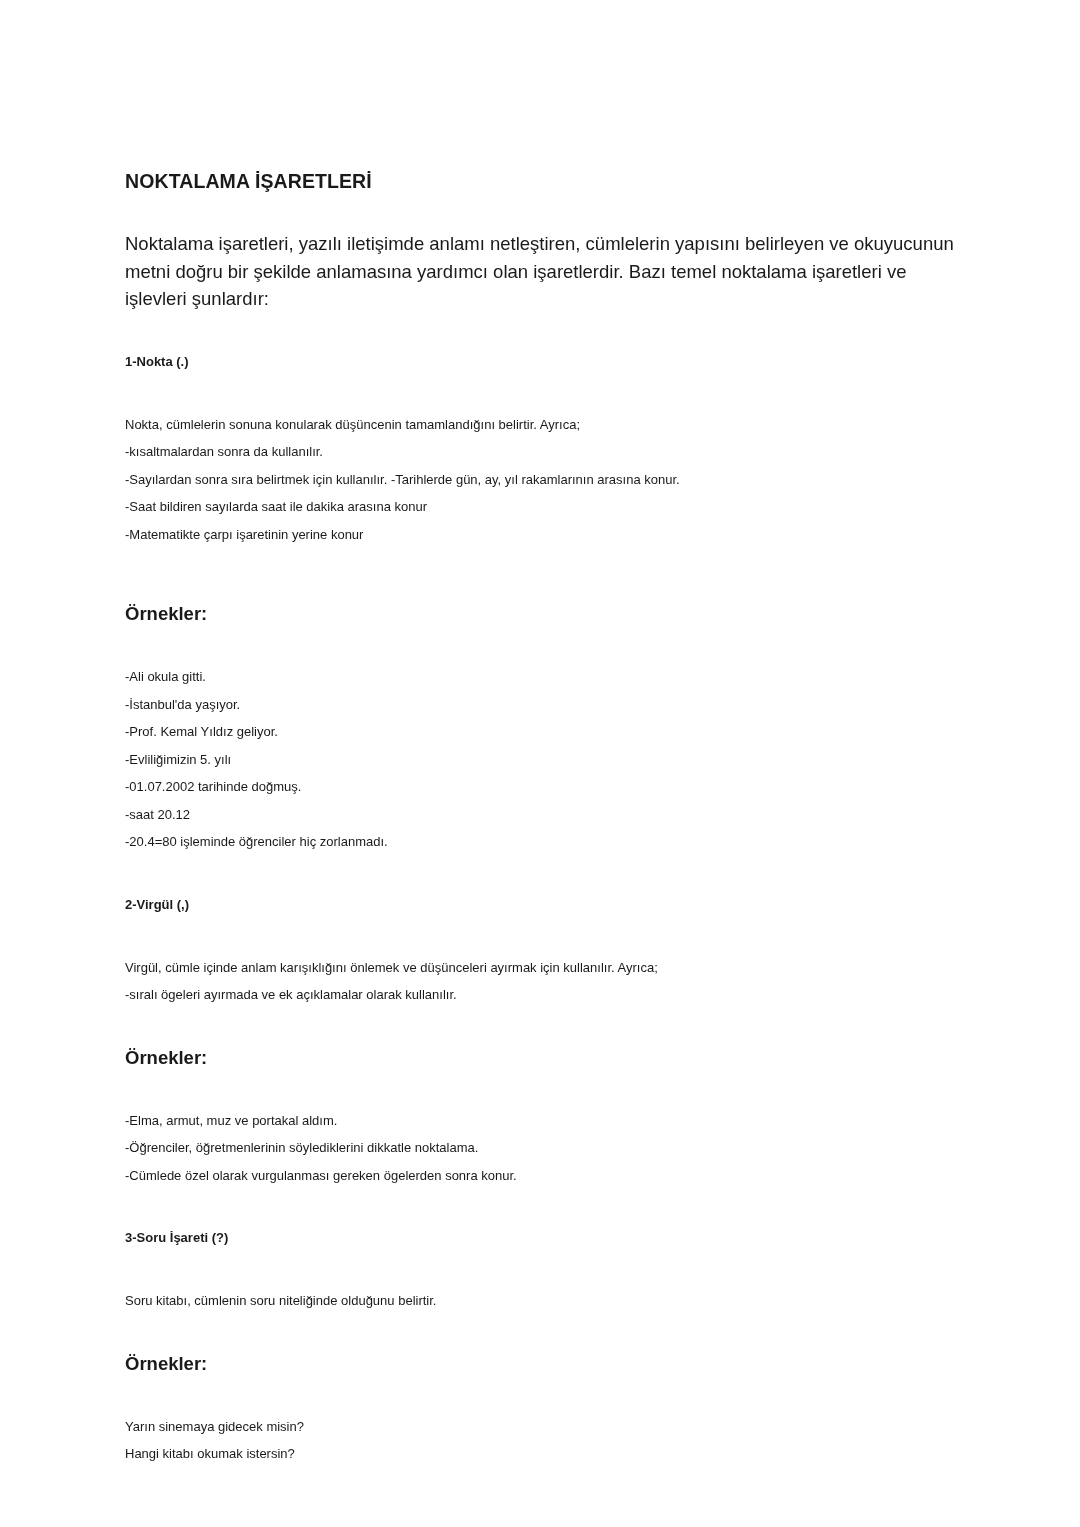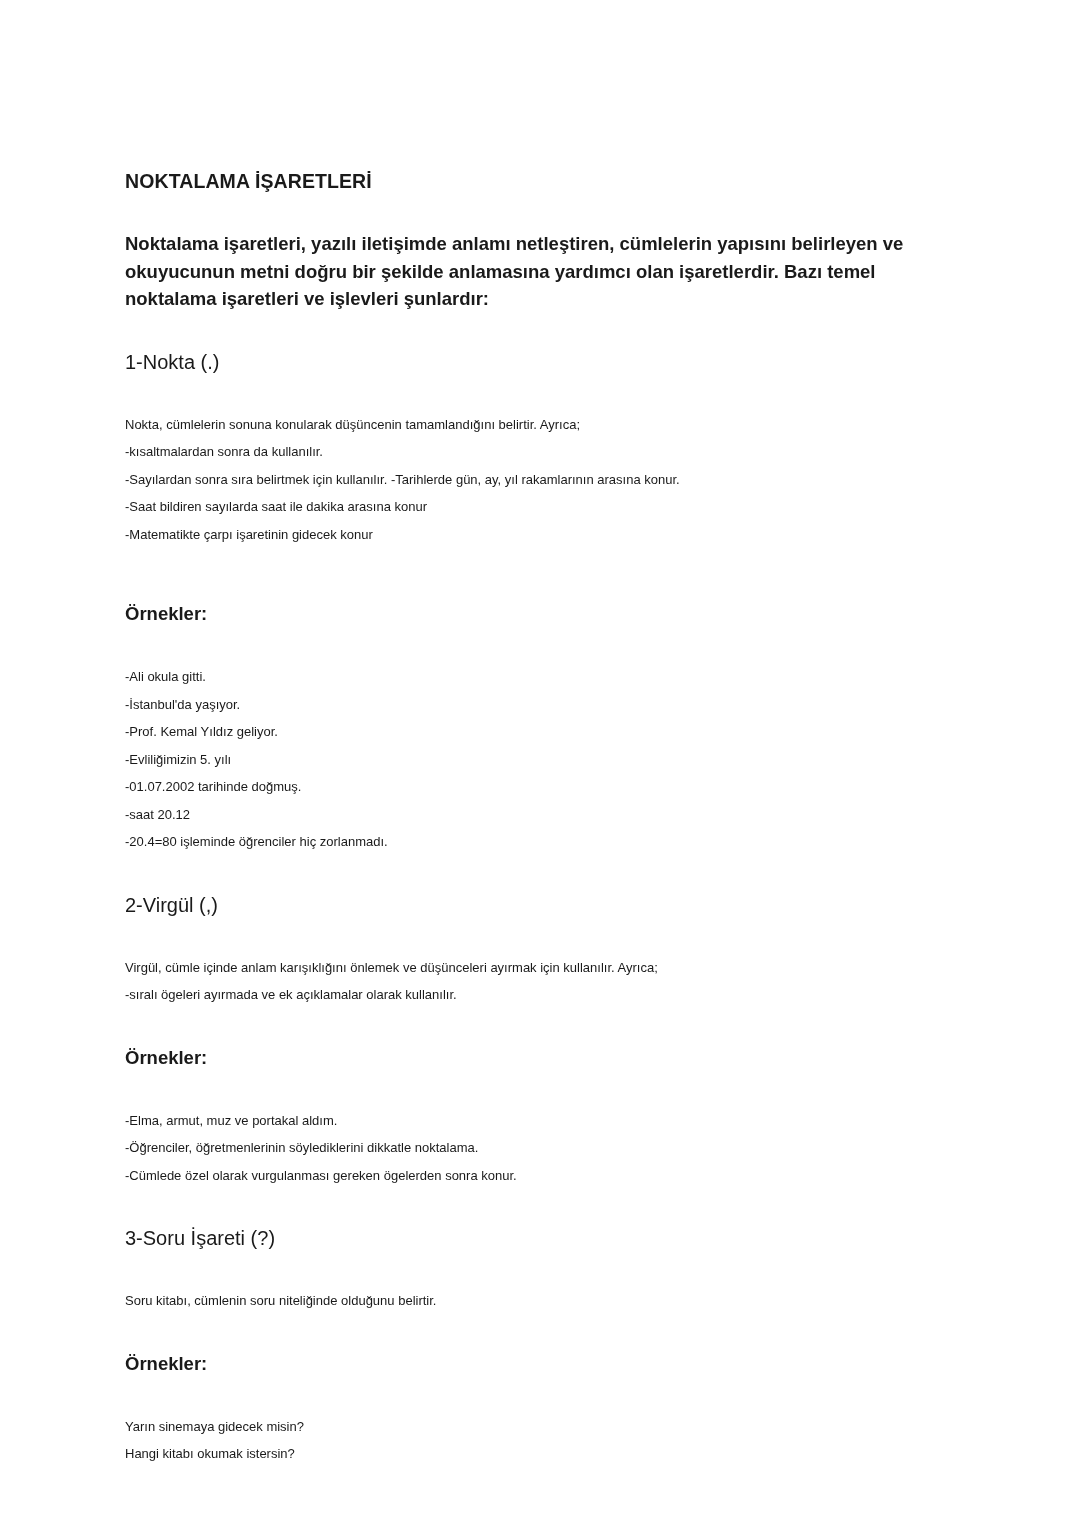--- a/index.html
+++ b/index.html
@@ -24,34 +24,34 @@
     padding: 168px 122px 16px 125px;
   }
   .doc-title {
     font-size: 19.5px;
     font-weight: 700;
     letter-spacing: 0.1px;
     line-height: 26px;
     margin: 0 0 36px 0;
   }
   .section-heading {
-    font-size: 20px;
-    font-weight: 400;
+    font-size: 13px;
+    font-weight: 700;
     line-height: 26px;
     margin: 0 0 36px 0;
   }
   .examples-heading {
     font-size: 18.5px;
     font-weight: 700;
     line-height: 26px;
     margin: 0 0 36px 0;
   }
   .para {
     font-size: 18.5px;
-    font-weight: 700;
+    font-weight: 400;
     line-height: 27.5px;
     margin: 15px 0 36px 0;
     max-width: 832px;
   }
   .para:last-child {
     margin-bottom: 0;
   }
   .lines {
     font-size: 13px;
     font-weight: 400;
@@ -78,21 +78,21 @@
 
   <p class="para">Noktalama işaretleri, yazılı iletişimde anlamı netleştiren, cümlelerin yapısını belirleyen ve okuyucunun metni doğru bir şekilde anlamasına yardımcı olan işaretlerdir. Bazı temel noktalama işaretleri ve işlevleri şunlardır:</p>
 
   <h2 class="section-heading">1-Nokta (.)</h2>
 
   <div class="lines block-gap-lg">
     <span class="line">Nokta, cümlelerin sonuna konularak düşüncenin tamamlandığını belirtir. Ayrıca;</span>
     <span class="line">-kısaltmalardan sonra da kullanılır.</span>
     <span class="line">-Sayılardan sonra sıra belirtmek için kullanılır. -Tarihlerde gün, ay, yıl rakamlarının arasına konur.</span>
     <span class="line">-Saat bildiren sayılarda saat ile dakika arasına konur</span>
-    <span class="line">-Matematikte çarpı işaretinin gidecek konur</span>
+    <span class="line">-Matematikte çarpı işaretinin yerine konur</span>
   </div>
 
   <h3 class="examples-heading">Örnekler:</h3>
 
   <div class="lines">
     <span class="line">-Ali okula gitti.</span>
     <span class="line">-İstanbul'da yaşıyor.</span>
     <span class="line">-Prof. Kemal Yıldız geliyor.</span>
     <span class="line">-Evliliğimizin 5. yılı</span>
     <span class="line">-01.07.2002 tarihinde doğmuş.</span>

